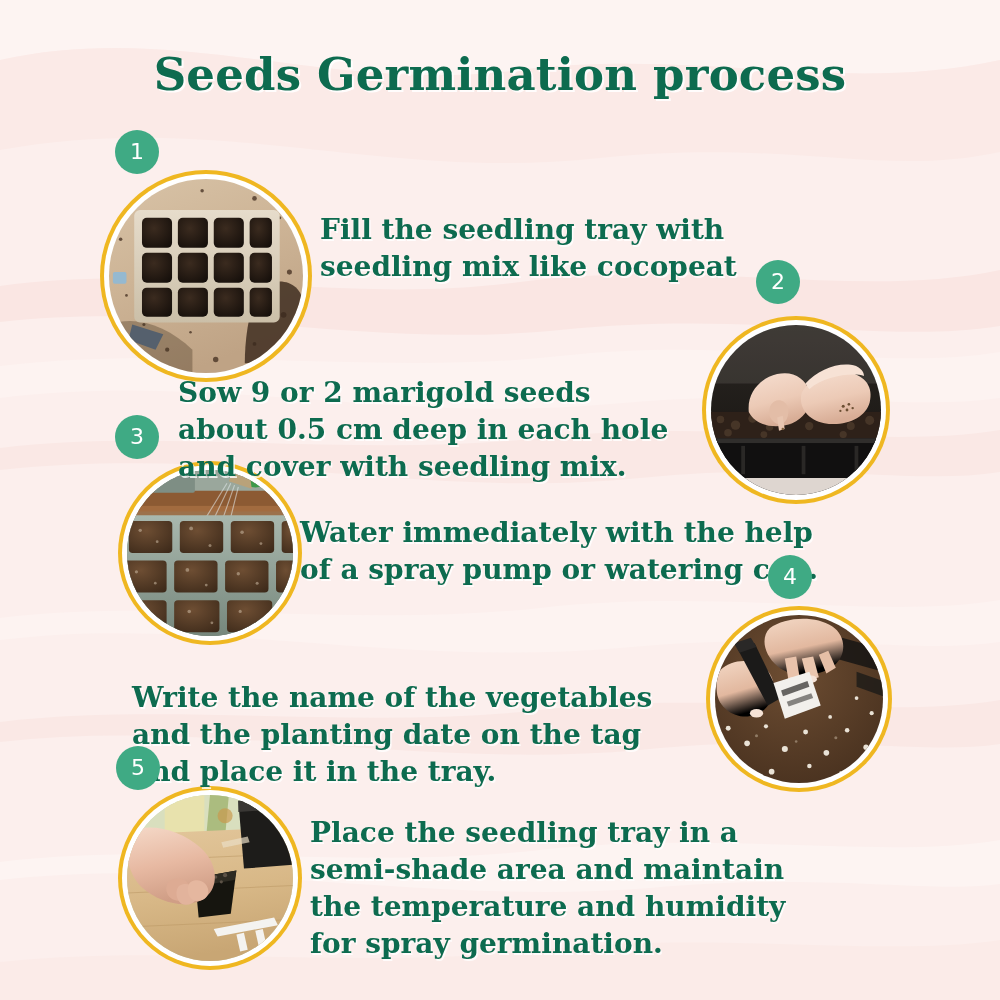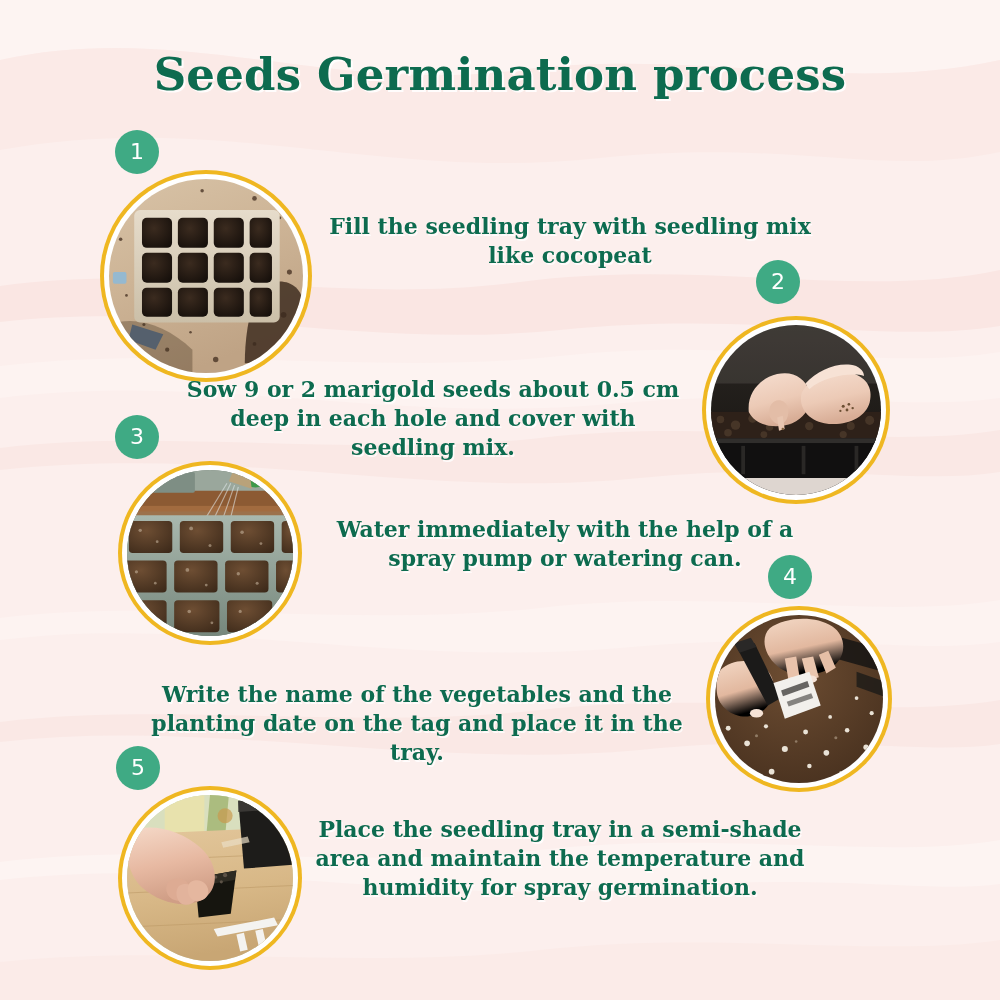--- a/index.html
+++ b/index.html
@@ -46,23 +46,23 @@
     text-shadow: 2px 2px 0 rgba(255,255,255,0.85);
   }
 
   
   .step-text {
     position: absolute;
     z-index: 6;
     color: #0d6b4f;
     font-family: "DejaVu Serif", serif;
     font-weight: bold;
-    font-size: 22px;
+    font-size: 28px;
     line-height: 1.32;
-    text-align: center;
+    text-align: left;
     text-shadow: 1.5px 1.5px 0 rgba(255,255,255,0.8);
   }
 
   
   .photo {
     position: absolute;
     border-radius: 50%;
     z-index: 4;
     background: #ffffff;
     padding: 5px;

